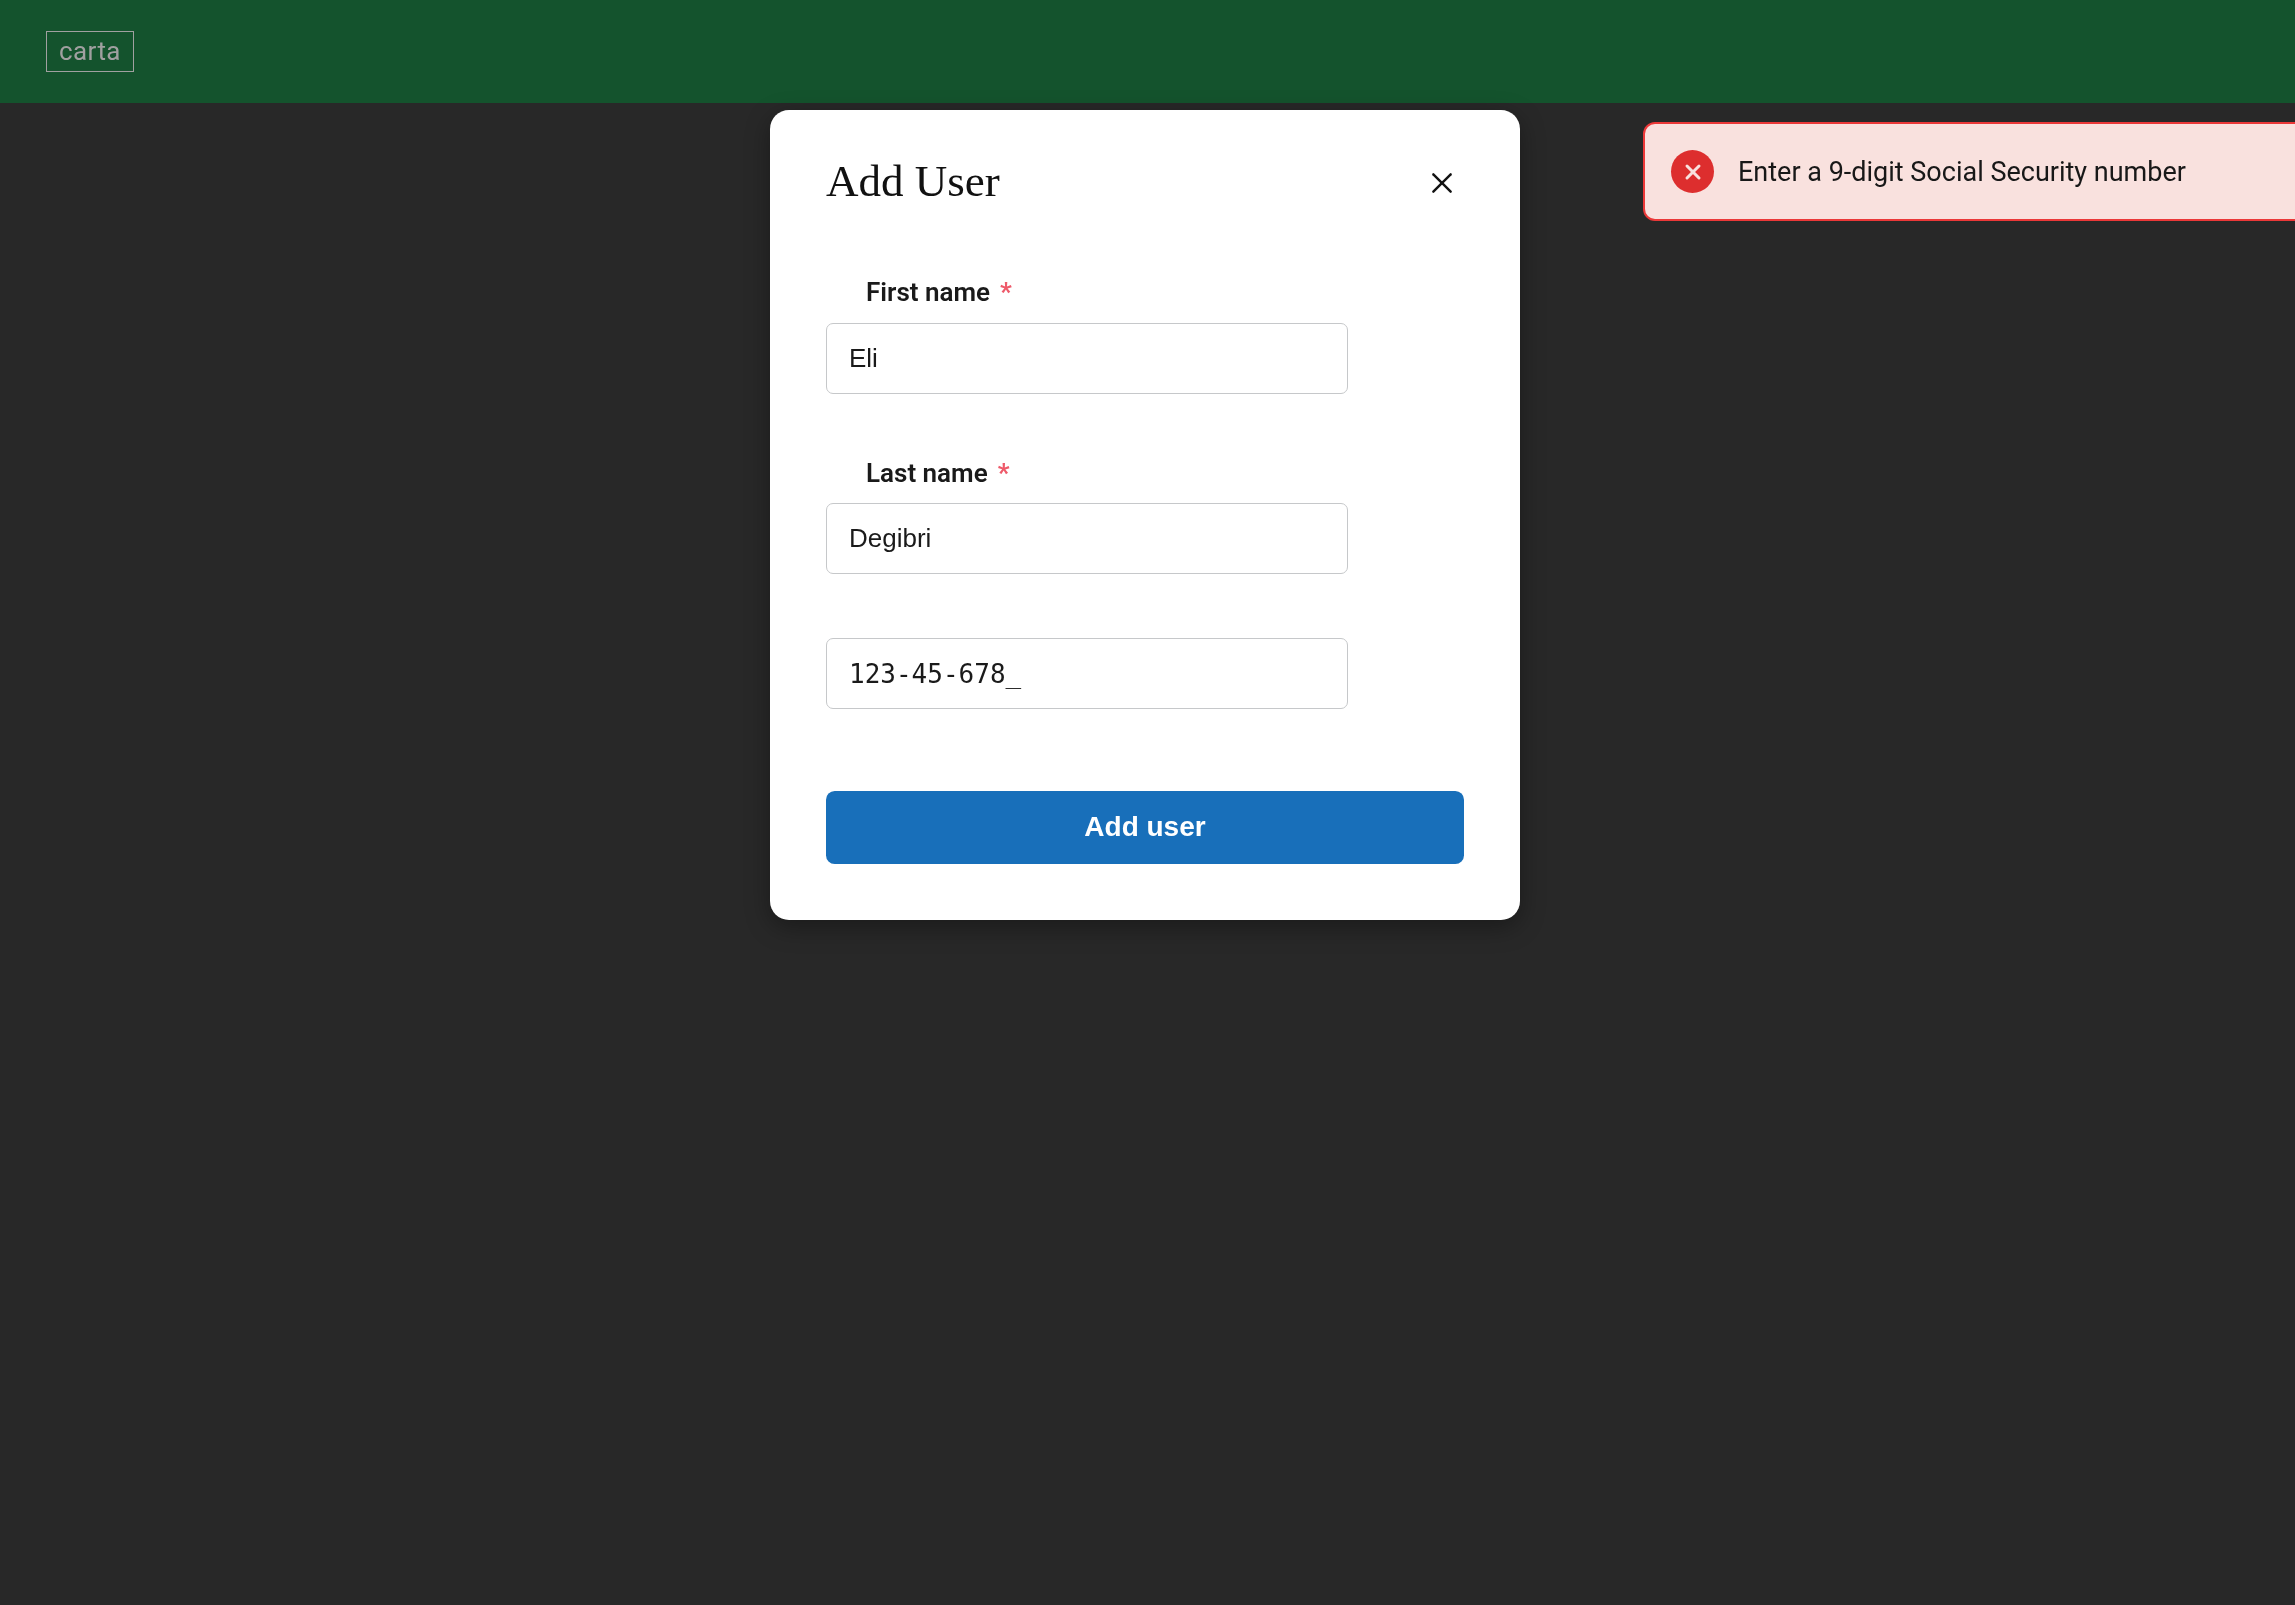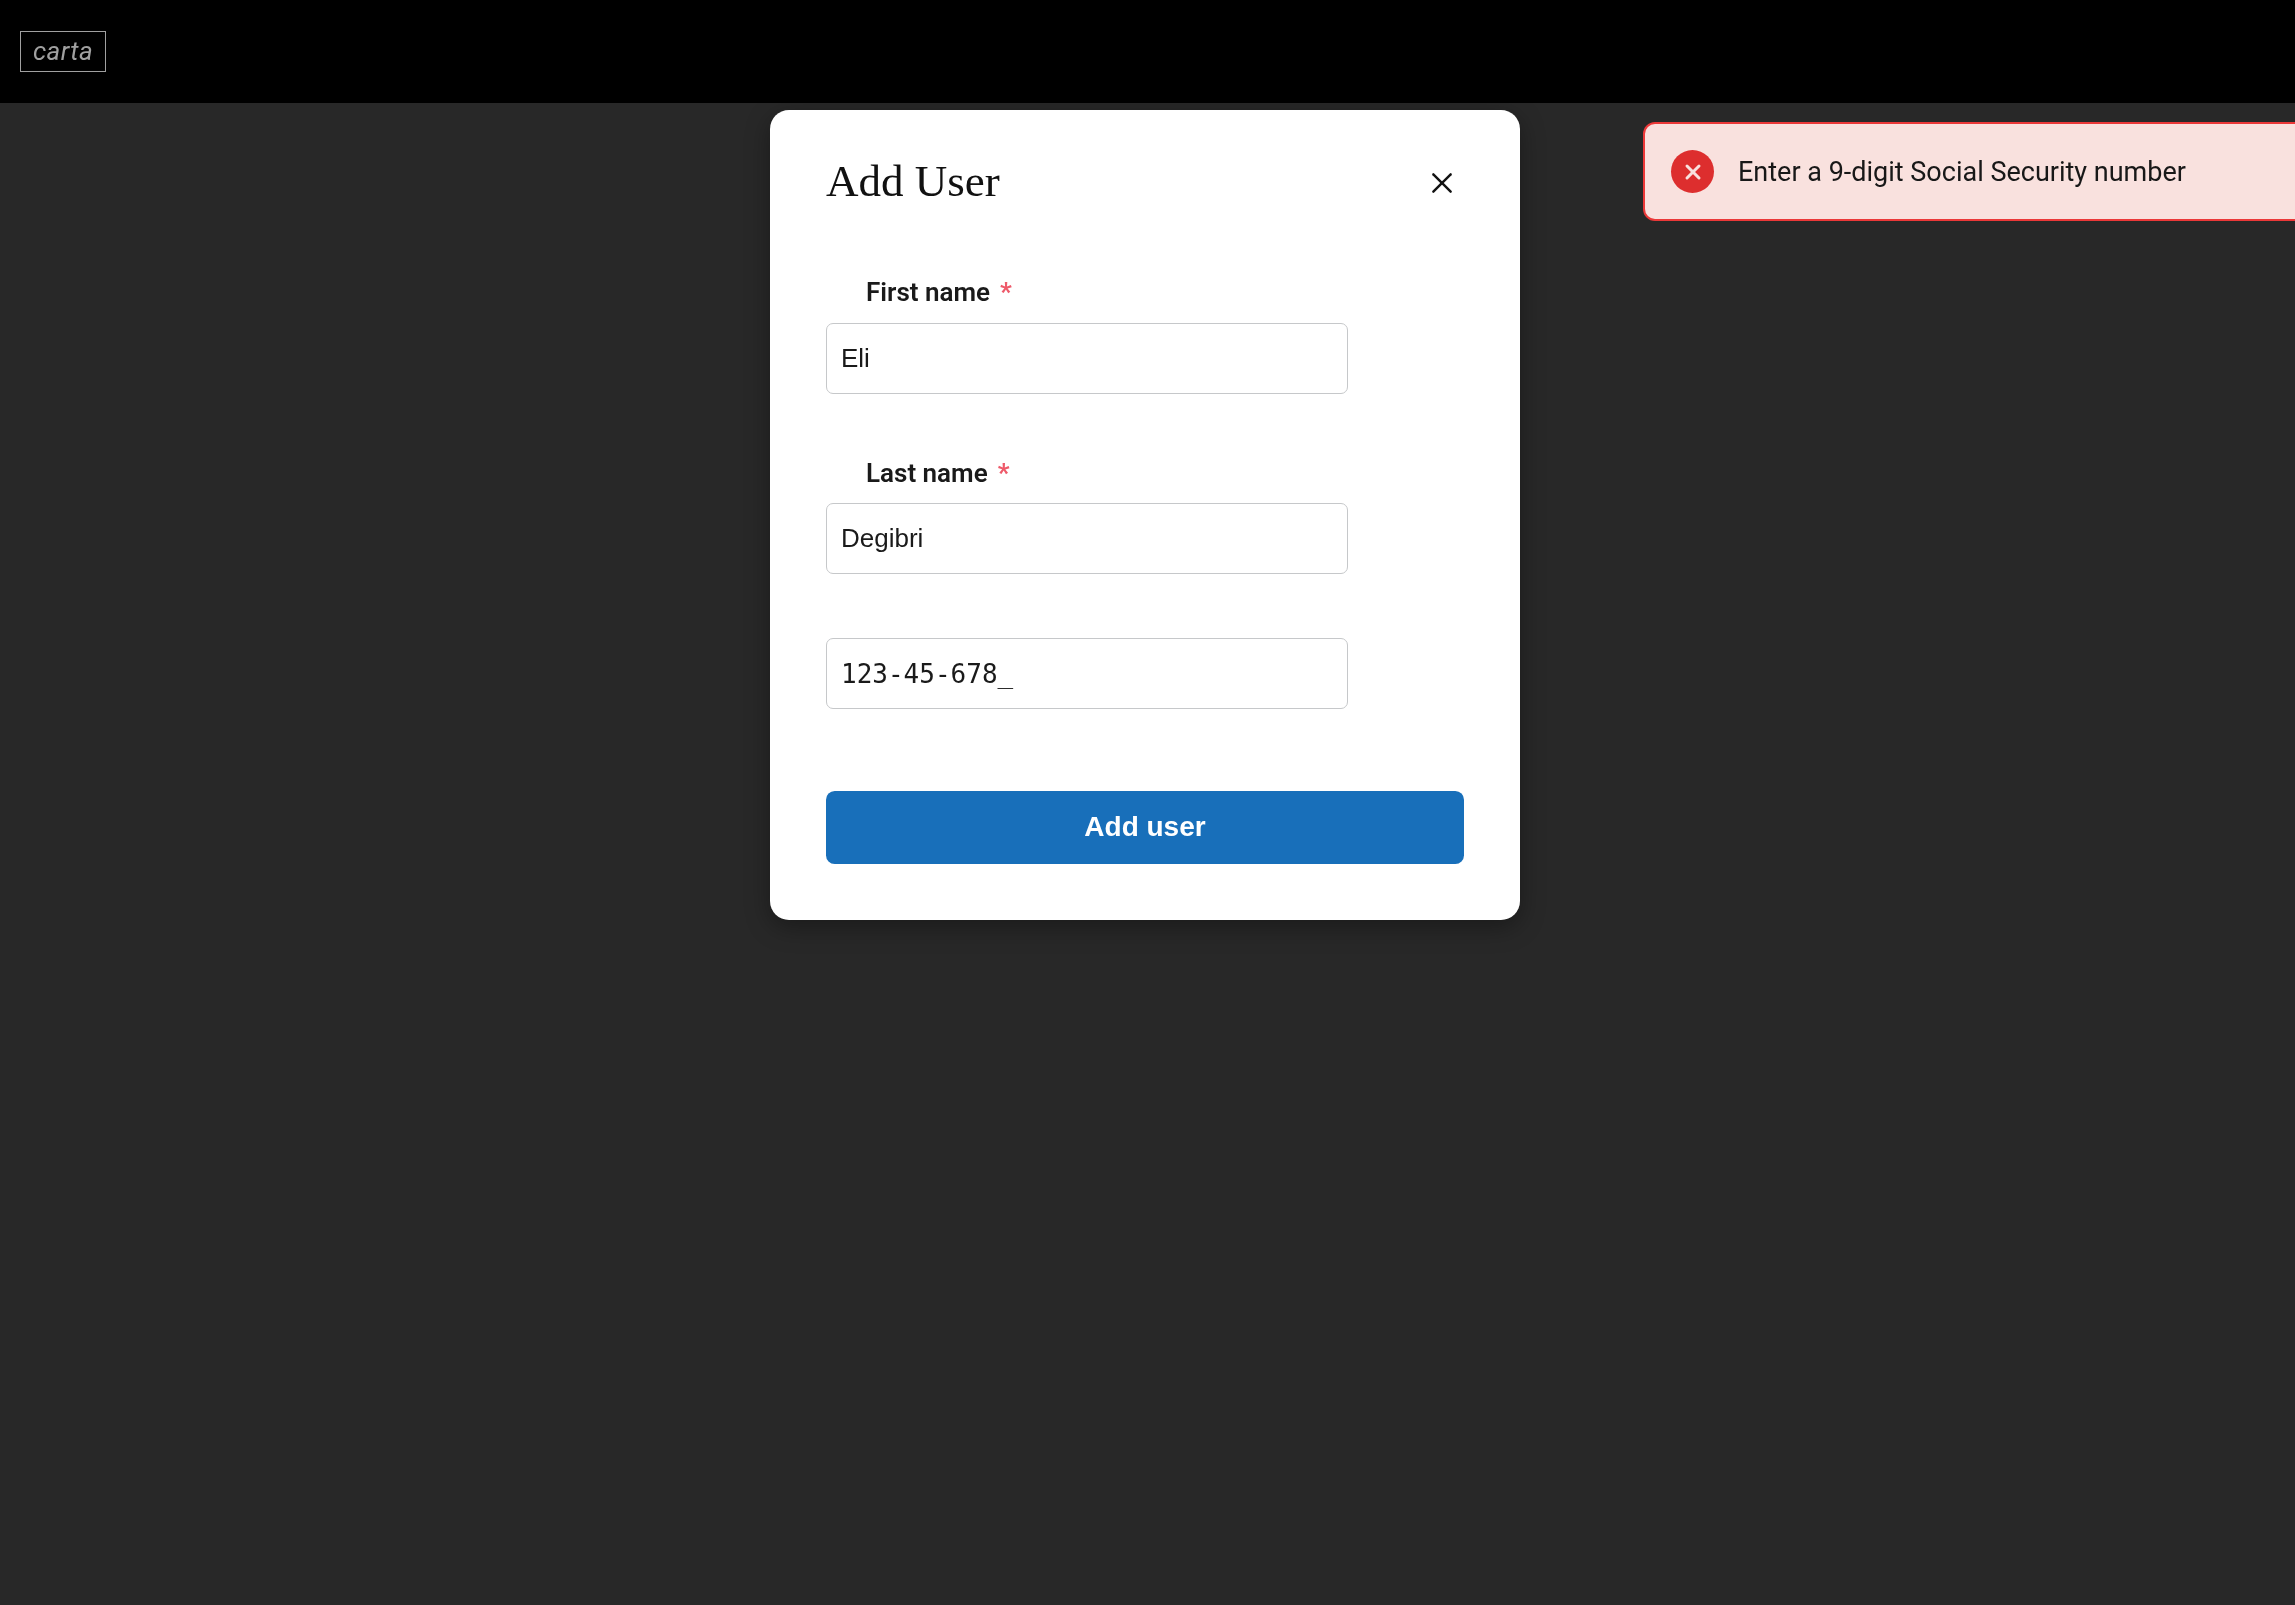--- a/index.html
+++ b/index.html
@@ -10,25 +10,24 @@
       background: #282828;
       font-family: -apple-system, BlinkMacSystemFont, "Segoe UI", Roboto, Helvetica, Arial, sans-serif;
       position: relative;
       overflow: hidden;
     }
 
     
     .topbar {
       width: 100%;
       height: 103px;
-      background: #000000;
-      display: flex;
-      align-items: center;
-      padding-left: 20px;
-      font-style: italic;
+      background: #14532d;
+      display: flex;
+      align-items: center;
+      padding-left: 46px;
     }
 
     .brand-badge {
       border: 1.7px solid #a0a0a0;
       padding: 3.5px 12px 5.2px 12px;
       color: #a0a0a0;
       font-size: 26px;
       letter-spacing: 0.4px;
       font-weight: 400;
     }
@@ -90,21 +89,21 @@
       color: #ee5a6a;
       font-weight: 700;
       margin-left: 3.5px;
     }
 
     .text-input {
       width: 522px;
       height: 71px;
       border: 1.3px solid #c6c8ca;
       border-radius: 7px;
-      padding: 0 14px;
+      padding: 0 22px;
       font-size: 26px;
       color: #1a1a1a;
       background: #fff;
     }
 
     .text-input.mono {
       font-family: ui-monospace, SFMono-Regular, Menlo, Consolas, monospace;
     }
 
     .primary-btn {

